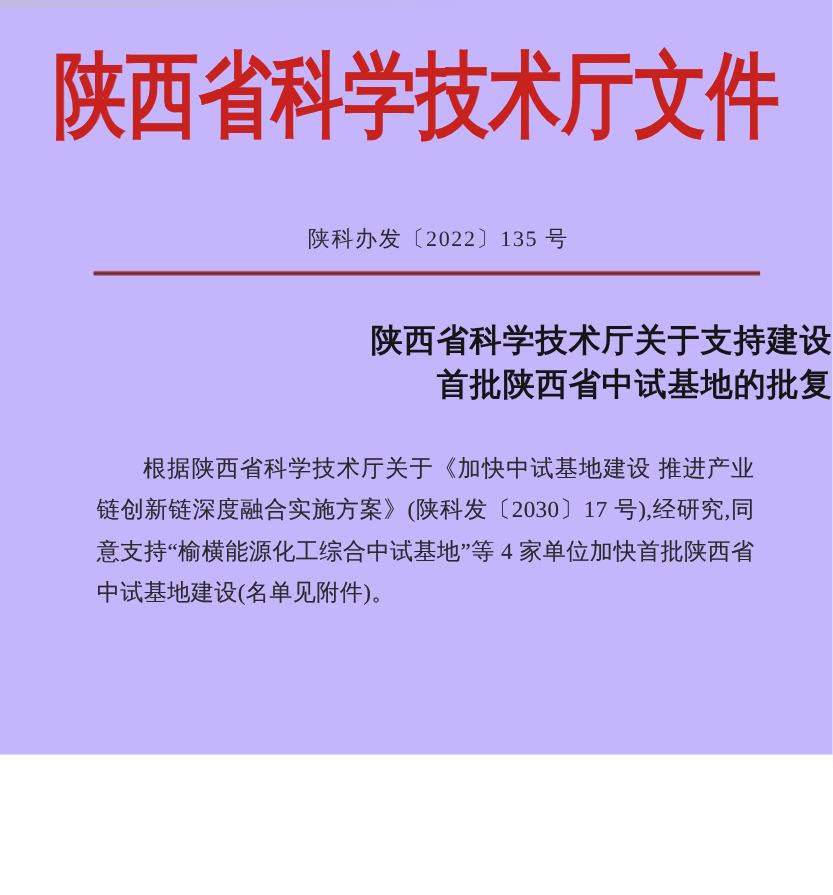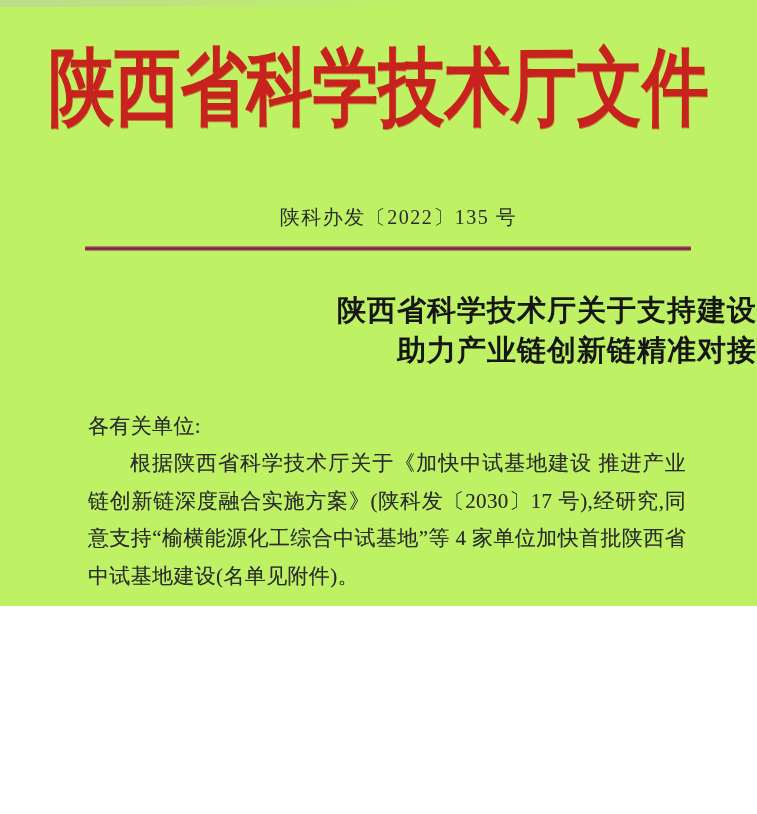--- a/index.html
+++ b/index.html
@@ -6,22 +6,22 @@
     margin: 0;
     padding: 0;
     width: 757px;
     height: 814px;
     background: #ffffff;
     font-family: "Liberation Serif", serif;
   }
   .page {
     position: relative;
     width: 757px;
-    height: 606px;
-    background: #bef264;
+    height: 686px;
+    background: #c4b5fd;
     overflow: hidden;
   }
   
   .scan-edge-top {
     position: absolute;
     top: 0; left: 0;
     width: 58%; height: 7px;
     background: linear-gradient(90deg, rgba(190,190,190,0.45), rgba(235,235,235,0));
     pointer-events: none;
   }
@@ -112,23 +112,22 @@
   <div class="letterhead">
     <span class="letterhead-inner">陕西省科学技术厅文件</span>
   </div>
 
   <div class="doc-number">陕科办发〔2022〕135 号</div>
 
   <div class="red-rule"></div>
 
   <div class="doc-title">
     <div>陕西省科学技术厅关于支持建设</div>
-    <div>助力产业链创新链精准对接</div>
+    <div>首批陕西省中试基地的批复</div>
   </div>
 
   <div class="body-text">
-    <div class="salutation">各有关单位:</div>
     <div class="para">根据陕西省科学技术厅关于《加快中试基地建设 推进产业链创新链深度融合实施方案》(陕科发〔2030〕17 号),经研究,同意支持“榆横能源化工综合中试基地”等 4 家单位加快首批陕西省中试基地建设(名单见附件)。</div>
   </div>
 
   <div class="page-number">- 1 -</div>
 
 </div>
 
 </body></html>

